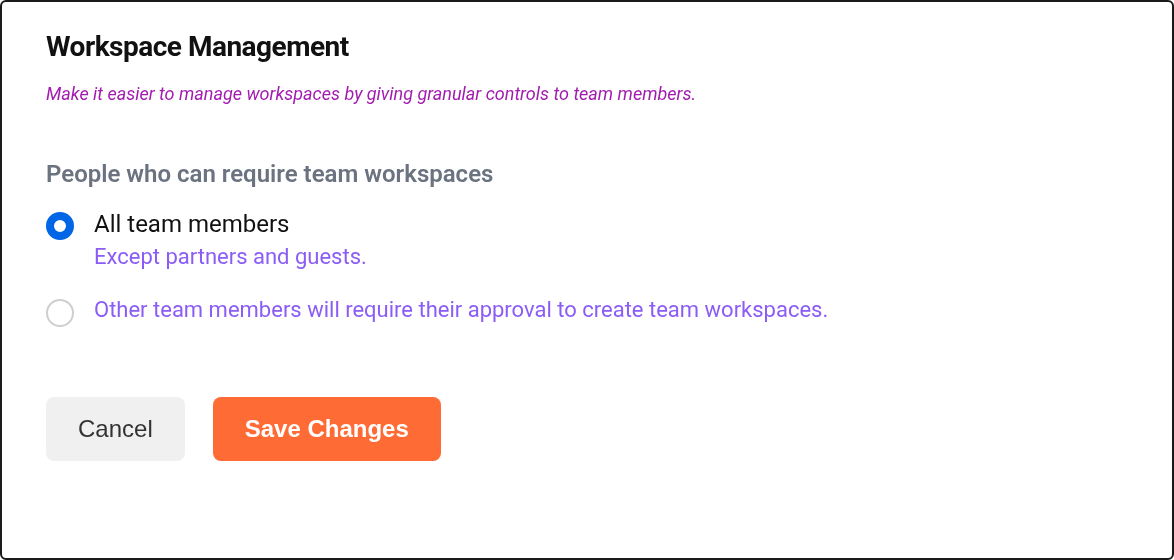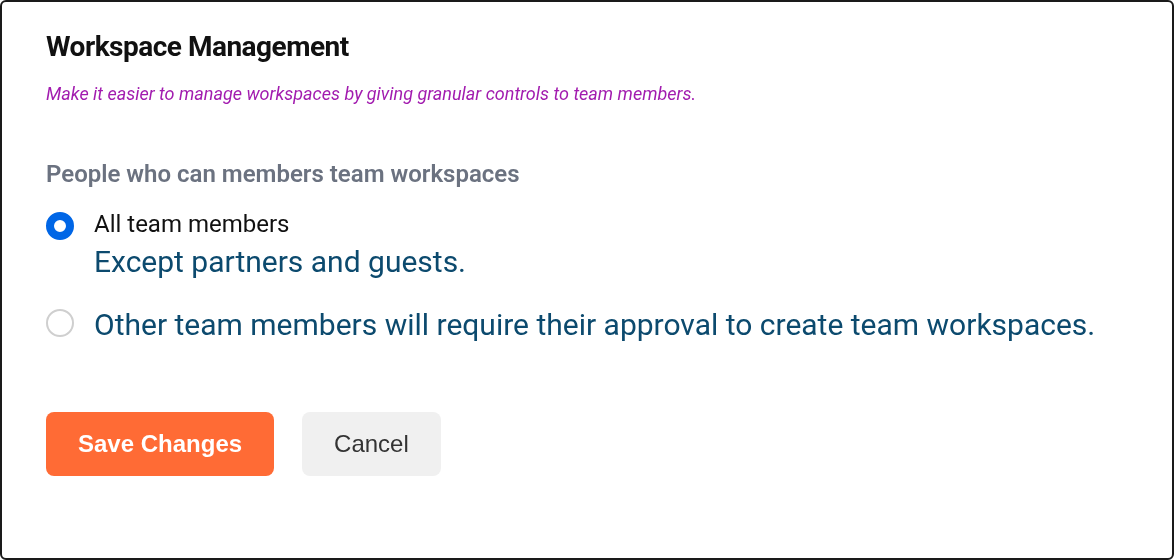--- a/index.html
+++ b/index.html
@@ -67,23 +67,23 @@
       display: flex;
       flex-direction: column;
       gap: 6px;
     }
     .radio-label {
       font-size: 24px;
       font-weight: 400;
       color: #111;
     }
     .radio-description {
-      font-size: 30px;
+      font-size: 22px;
       font-weight: 400;
-      color: #0c4a6e;
+      color: #8b5cf6;
     }
     .button-row {
       display: flex;
       gap: 28px;
       margin-top: 70px;
     }
     .btn {
       padding: 18px 32px;
       font-size: 24px;
       font-weight: 600;
@@ -100,35 +100,35 @@
       color: #333;
       font-weight: 400;
     }
   </style>
 </head>
 <body>
 
 <h1 class="page-title">Workspace Management</h1>
 <p class="page-subtitle">Make it easier to manage workspaces by giving granular controls to team members.</p>
 
-<div class="section-label">People who can members team workspaces</div>
+<div class="section-label">People who can require team workspaces</div>
 
 <div class="radio-group">
   <div class="radio-option">
     <div class="radio-circle selected"></div>
     <div class="radio-content">
       <div class="radio-label">All team members</div>
       <div class="radio-description">Except partners and guests.</div>
     </div>
   </div>
 
   <div class="radio-option">
     <div class="radio-circle unselected"></div>
     <div class="radio-content">
       <div class="radio-description">Other team members will require their approval to create team workspaces.</div>
     </div>
   </div>
 </div>
 
 <div class="button-row">
+  <button class="btn btn-secondary">Cancel</button>
   <button class="btn btn-primary">Save Changes</button>
-  <button class="btn btn-secondary">Cancel</button>
 </div>
 
 </body></html>

